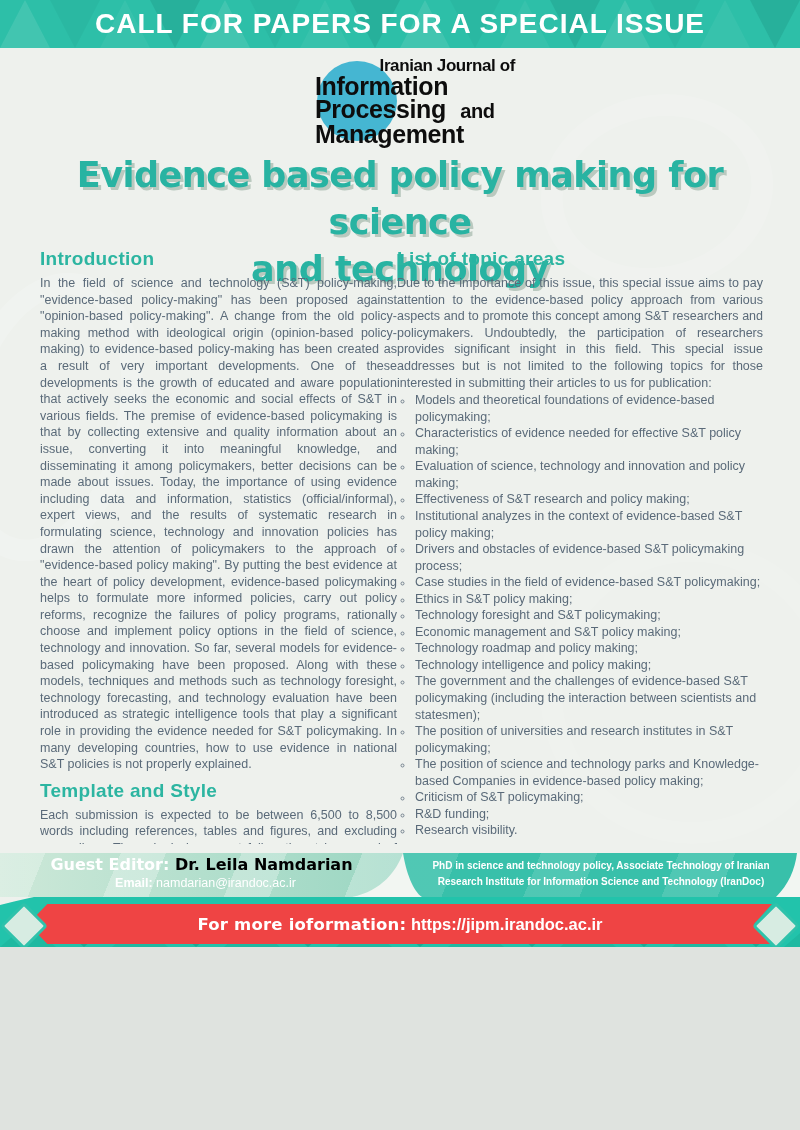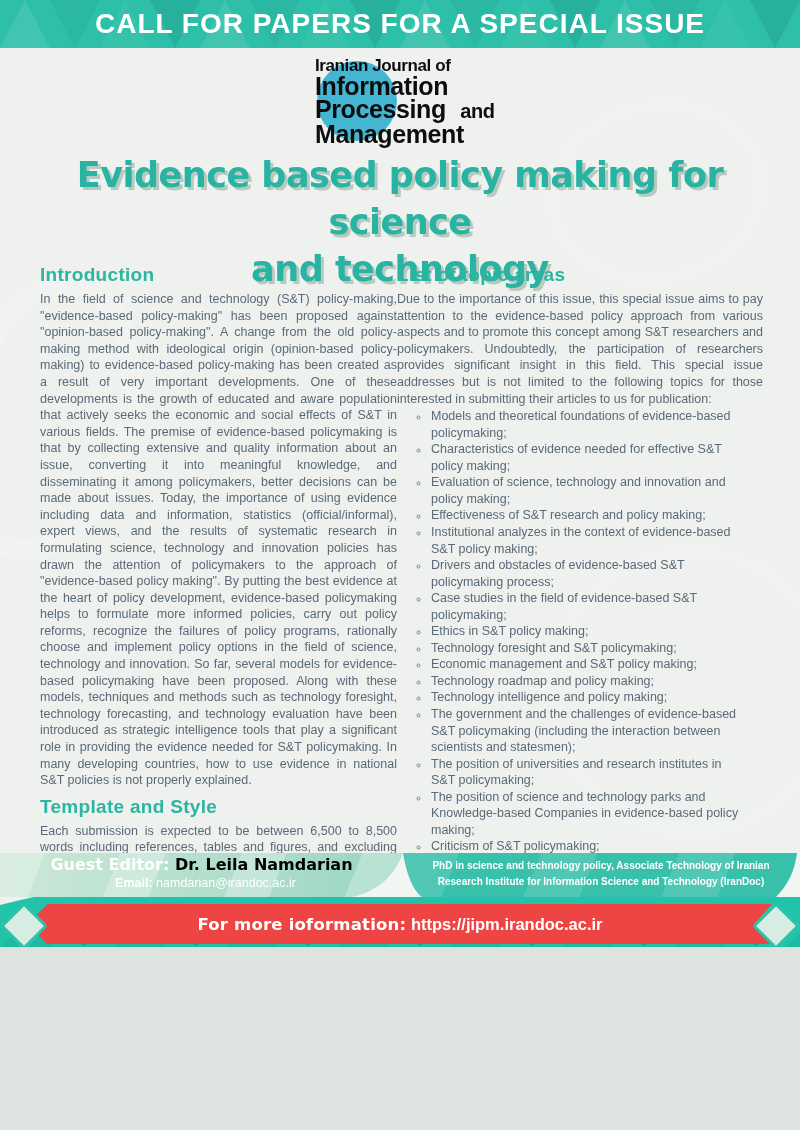--- a/index.html
+++ b/index.html
@@ -14,37 +14,37 @@
 
   
   .deco{position:absolute;border-radius:50%;pointer-events:none;}
   .ring{border:22px solid rgba(255,255,255,0.55);background:transparent;}
   .egg{background:#ffffff;}
 
   
   .logo{position:absolute;top:55px;left:315px;width:200px;height:95px;z-index:2;}
   .logo-circle{position:absolute;left:2px;top:6px;width:80px;height:80px;border-radius:50%;background:#45b6d2;}
   .logo-text{position:relative;color:#0d0d0d;font-weight:bold;letter-spacing:-0.4px;line-height:1;}
-  .logo-l1{font-size:17px;margin:2px 0 1px;}
+  .logo-l1{font-size:17px;margin:2px 0 1px;text-align:right;}
   .logo-l2,.logo-l3,.logo-l4{font-size:25px;margin:0;line-height:23px;}
   .logo-and{font-size:20px;font-weight:bold;margin-left:8px;}
 
   
   .poster-title{position:absolute;top:152px;left:20px;width:760px;text-align:center;z-index:2;
     color:#28b3a2;font-weight:bold;font-size:35px;line-height:47px;letter-spacing:-0.5px;
     text-shadow:3px 3px 0 rgba(90,125,105,0.35);font-family:"DejaVu Sans","Liberation Sans",sans-serif;}
 
   
-  .columns{position:absolute;top:264px;left:40px;width:730px;height:596px;display:flex;z-index:2;overflow:hidden;}
+  .columns{position:absolute;top:248px;left:40px;width:730px;height:596px;display:flex;z-index:2;overflow:hidden;}
   .col-left{width:357px;}
   .col-right{width:366px;}
   h2.sec{margin:0 0 5px;color:#2cb5a1;font-size:19px;letter-spacing:.3px;font-weight:bold;}
   h2.sec.later{margin-top:7px;}
   p.bodytext{margin:0;color:#5a6a79;font-size:12.5px;line-height:16.6px;text-align:justify;}
-  ul.topics{margin:1px 16px 0;padding:0 0 0 17px;list-style:circle outside;color:#5a6a79;
+  ul.topics{margin:1px 0 0;padding:0 0 0 17px;list-style:circle outside;color:#5a6a79;
     font-size:12.5px;line-height:16.55px;}
   ul.topics li{padding-left:1px;}
   ul.topics li::marker{color:#74828f;font-size:11px;}
 
   
   .guest-band{position:absolute;top:853px;left:0;width:800px;height:44px;z-index:4;}
   .gb-left{position:absolute;left:0;top:0;width:403px;height:44px;
     background:
       repeating-linear-gradient(112deg,rgba(255,255,255,0.28) 0 42px,rgba(255,255,255,0) 42px 112px),
       linear-gradient(90deg,#cdE8d8,#9ad6c2);}

